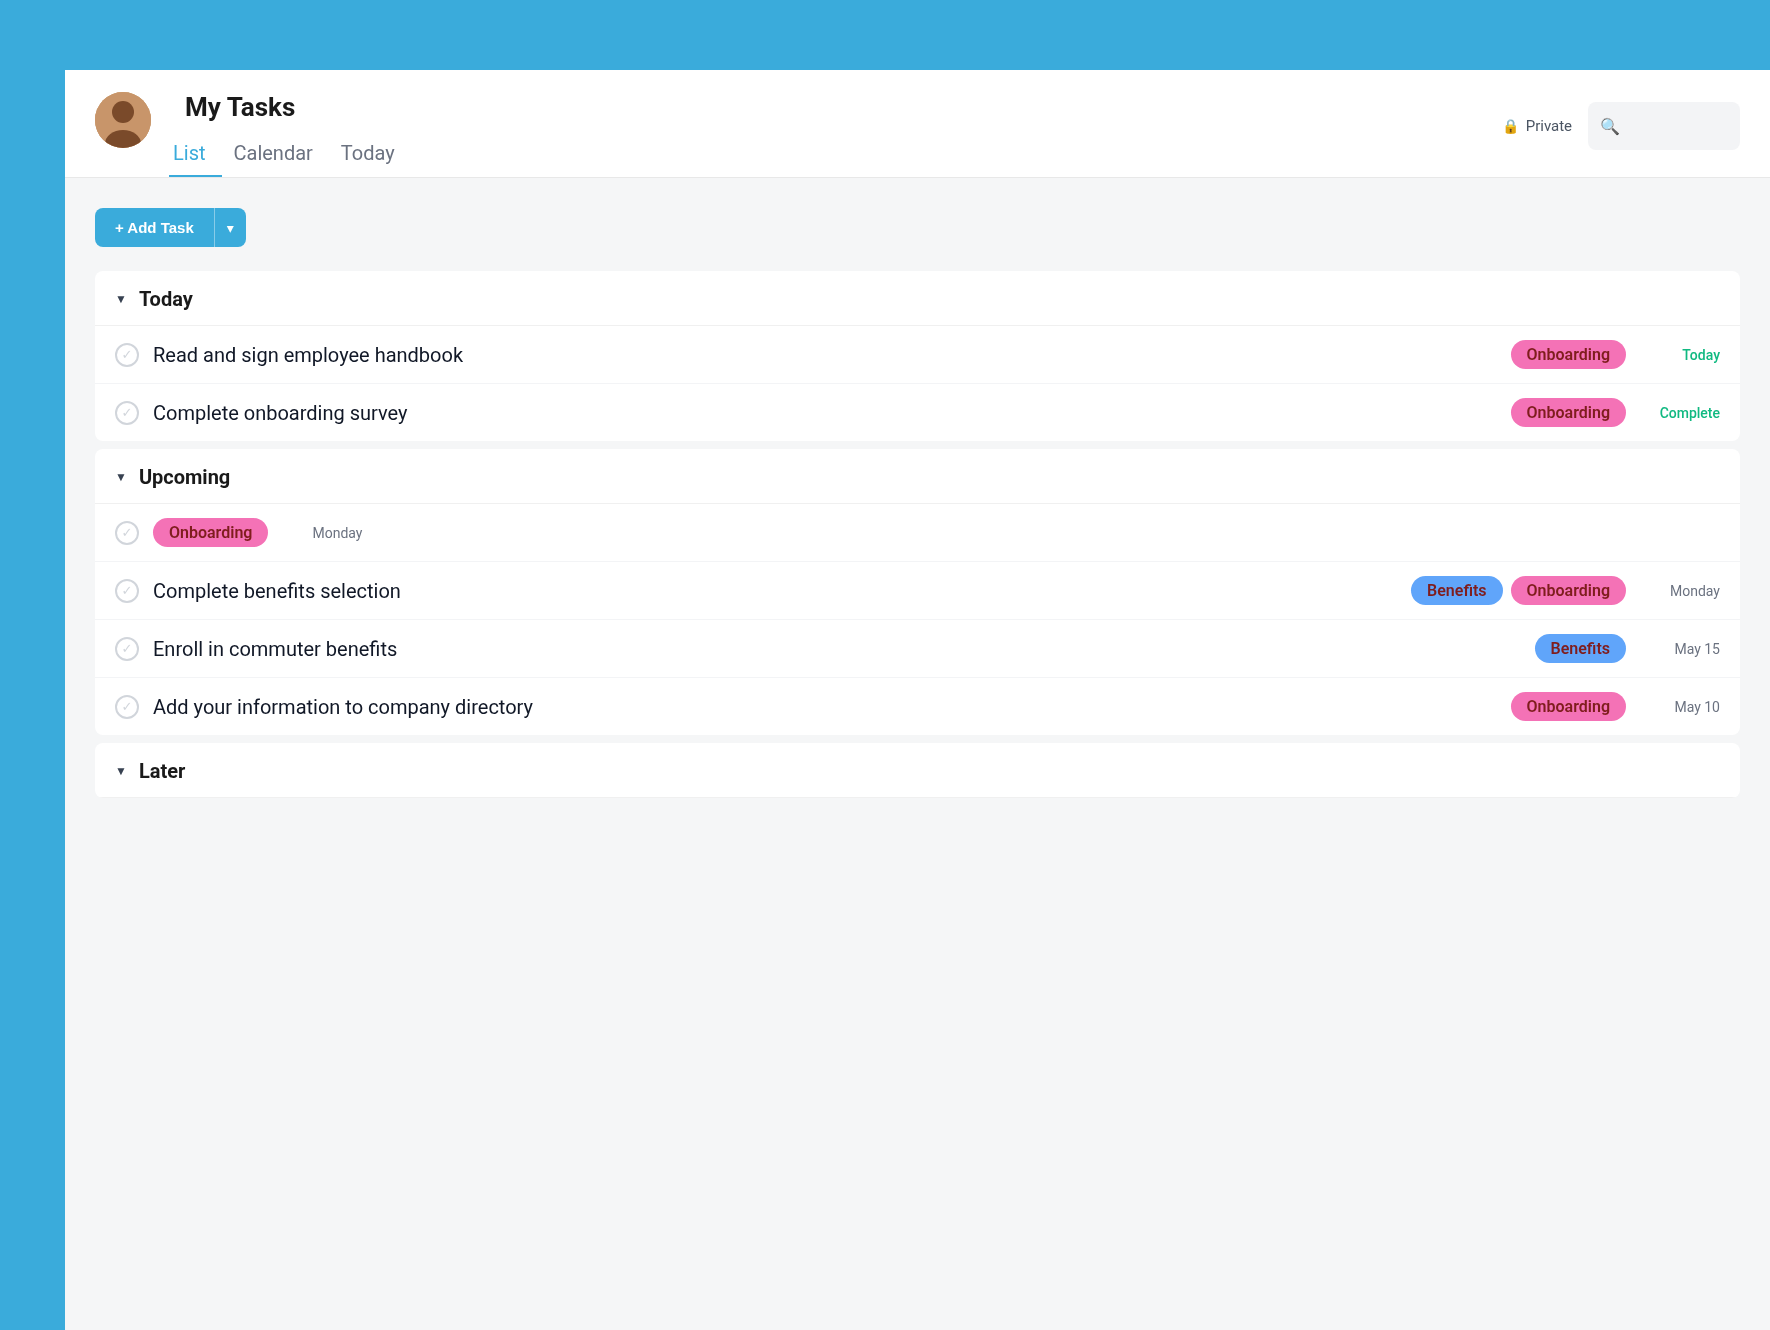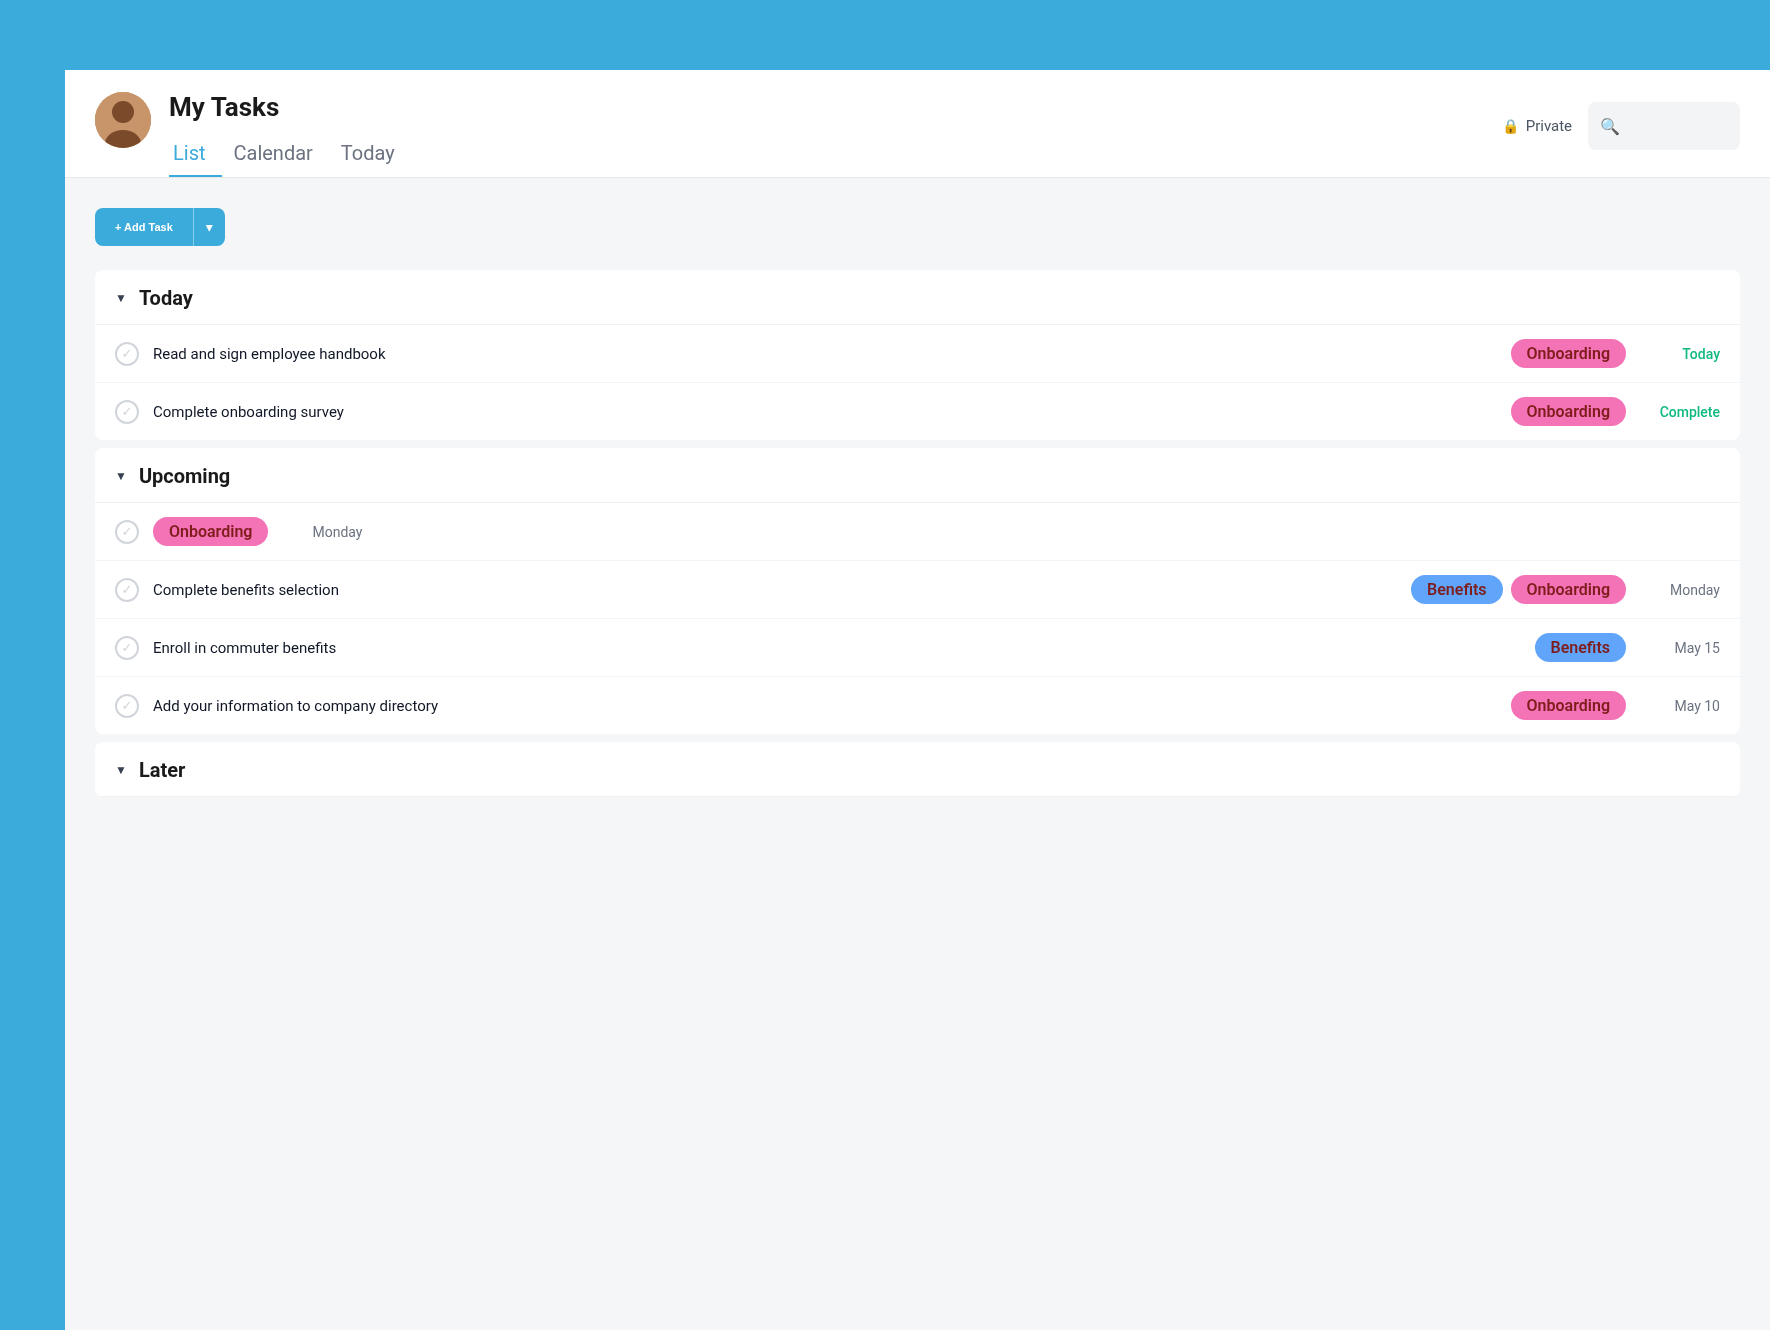--- a/index.html
+++ b/index.html
@@ -51,20 +51,21 @@
     .header-title-area {
       display: flex;
       flex-direction: column;
       padding-top: 4px;
     }
     .page-title {
       font-size: 26px;
       font-weight: 700;
       color: #1a1a1a;
       line-height: 1.2;
+      margin-left: 16px;
     }
     .nav-tabs {
       display: flex;
       gap: 0;
       margin-top: 10px;
     }
     .nav-tab {
       padding: 8px 16px 10px 4px;
       font-size: 20px;
       color: #6b7280;
@@ -119,21 +120,21 @@
     .add-task-group {
       display: flex;
       margin-bottom: 24px;
     }
     .add-task-btn {
       background: #3aabdb;
       color: white;
       border: none;
       padding: 11px 20px;
       border-radius: 8px 0 0 8px;
-      font-size: 11px;
+      font-size: 15px;
       font-weight: 600;
       cursor: pointer;
       display: flex;
       align-items: center;
       gap: 8px;
     }
     .add-task-dropdown {
       background: #3aabdb;
       color: white;
       border: none;
@@ -184,21 +185,21 @@
       flex-shrink: 0;
       display: flex;
       align-items: center;
       justify-content: center;
       cursor: pointer;
       color: #d1d5db;
       font-size: 13px;
     }
     .task-name {
       flex: 1;
-      font-size: 15px;
+      font-size: 20px;
       color: #111827;
     }
     .task-tags {
       display: flex;
       gap: 8px;
       align-items: center;
     }
     .tag {
       padding: 5px 16px;
       border-radius: 20px;

